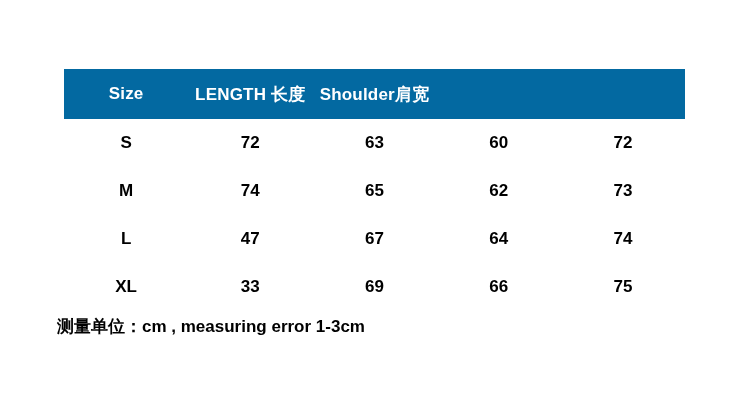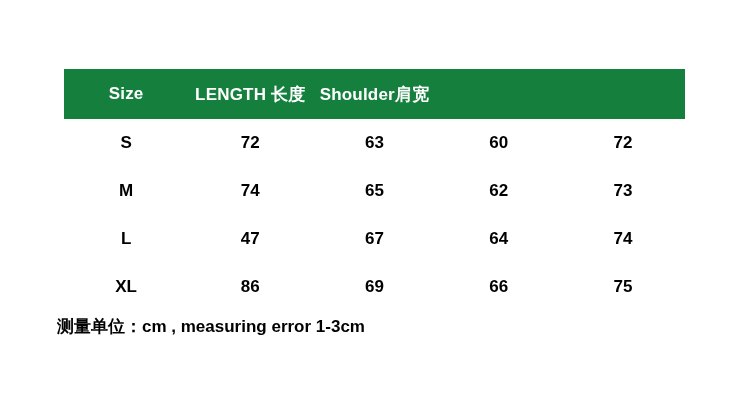--- a/index.html
+++ b/index.html
@@ -55,21 +55,21 @@
     color: #000000;
     white-space: nowrap;
     text-align: right;
   }
 </style>
 </head>
 <body>
 
 <div class="size-chart">
 
-  <div class="header-row" style="background: #15803d; color: rgb(255, 255, 255);">
+  <div class="header-row" style="background: #0369a1; color: rgb(255, 255, 255);">
     <div class="header-cell">Size</div>
     <div class="header-cell">LENGTH 长度</div>
     <div class="header-cell">Shoulder肩宽</div>
   </div>
 
   <div class="body-row">
     <div class="body-cell">S</div>
     <div class="body-cell">72</div>
     <div class="body-cell">63</div>
     <div class="body-cell">60</div>
@@ -87,21 +87,21 @@
   <div class="body-row">
     <div class="body-cell">L</div>
     <div class="body-cell">47</div>
     <div class="body-cell">67</div>
     <div class="body-cell">64</div>
     <div class="body-cell">74</div>
   </div>
 
   <div class="body-row">
     <div class="body-cell">XL</div>
-    <div class="body-cell">86</div>
+    <div class="body-cell">33</div>
     <div class="body-cell">69</div>
     <div class="body-cell">66</div>
     <div class="body-cell">75</div>
   </div>
 
 </div>
 
 <div class="footnote">测量单位：cm , measuring error 1-3cm</div>
 
 </body></html>

